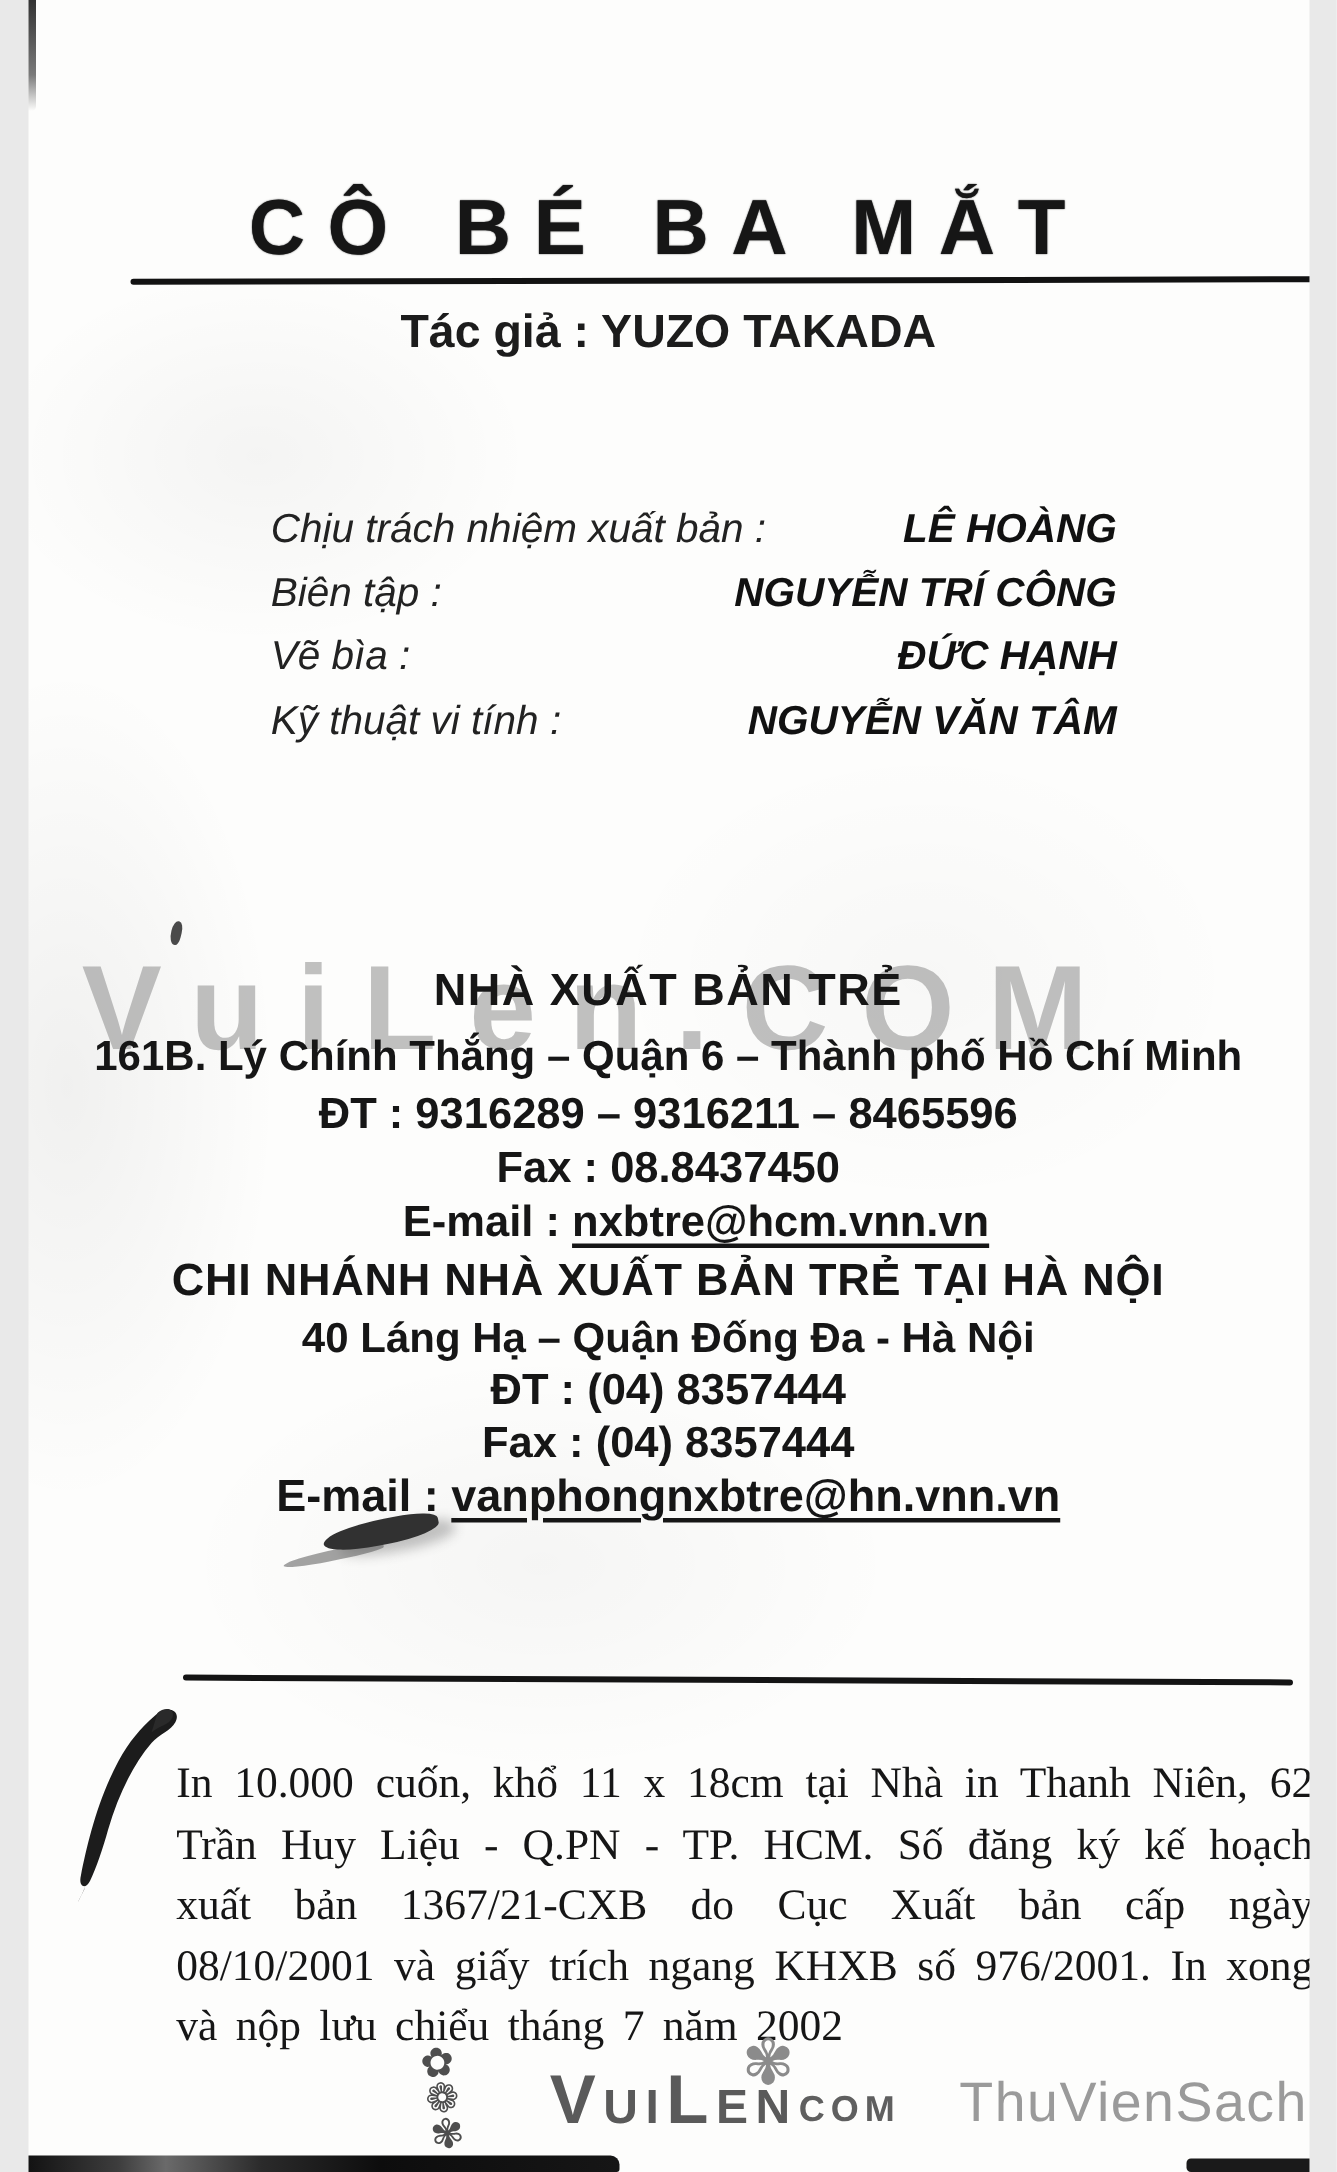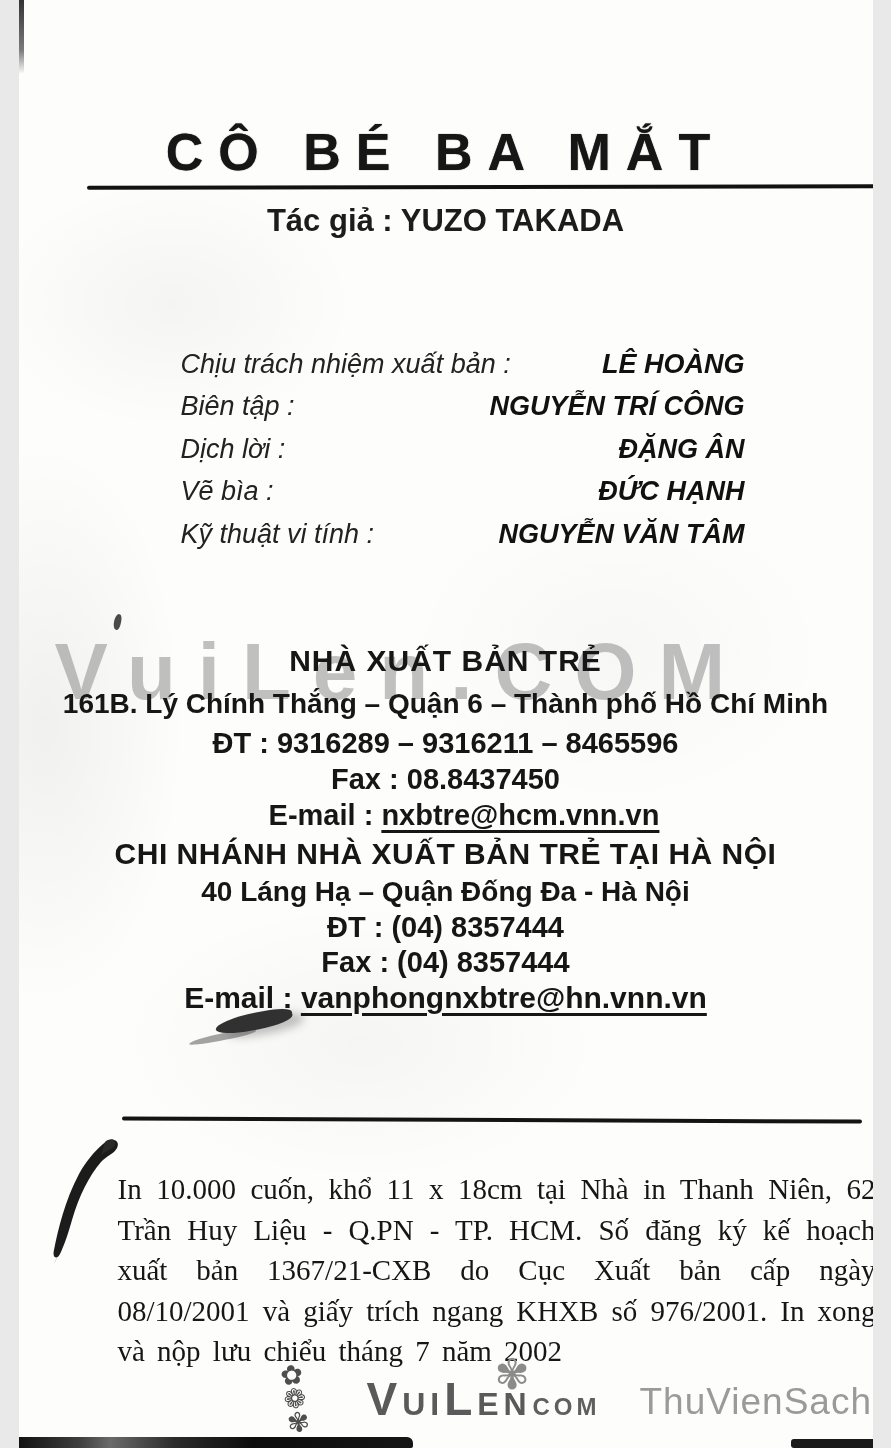--- a/index.html
+++ b/index.html
@@ -54,21 +54,21 @@
   .credits {
     position: absolute;
     top: 337px; left: 162px;
     width: 564px;
     font-style: italic;
     font-size: 27px;
   }
   .credit-row {
     display: flex;
     justify-content: space-between;
-    align-items: flex-end;
+    align-items: flex-start;
     height: 42.5px;
   }
   .credit-label { color: #222; font-weight: 500; white-space: nowrap; }
   .credit-name  { color: #111; font-weight: 700; white-space: nowrap; margin-left: 18px; }
 
   
   .watermark {
     position: absolute;
     top: 626px; left: 36px;
     width: 820px;
@@ -228,24 +228,20 @@
   <div class="credits">
     <div class="credit-row">
       <span class="credit-label">Chịu trách nhiệm xuất bản :</span>
       <span class="credit-name">LÊ HOÀNG</span>
     </div>
     <div class="credit-row">
       <span class="credit-label">Biên tập :</span>
       <span class="credit-name">NGUYỄN TRÍ CÔNG</span>
     </div>
     <div class="credit-row">
-      <span class="credit-label">Dịch lời :</span>
-      <span class="credit-name">ĐẶNG ÂN</span>
-    </div>
-    <div class="credit-row">
       <span class="credit-label">Vẽ bìa :</span>
       <span class="credit-name">ĐỨC HẠNH</span>
     </div>
     <div class="credit-row">
       <span class="credit-label">Kỹ thuật vi tính :</span>
       <span class="credit-name">NGUYỄN VĂN TÂM</span>
     </div>
   </div>
 
   <div class="ink-dot"></div>

